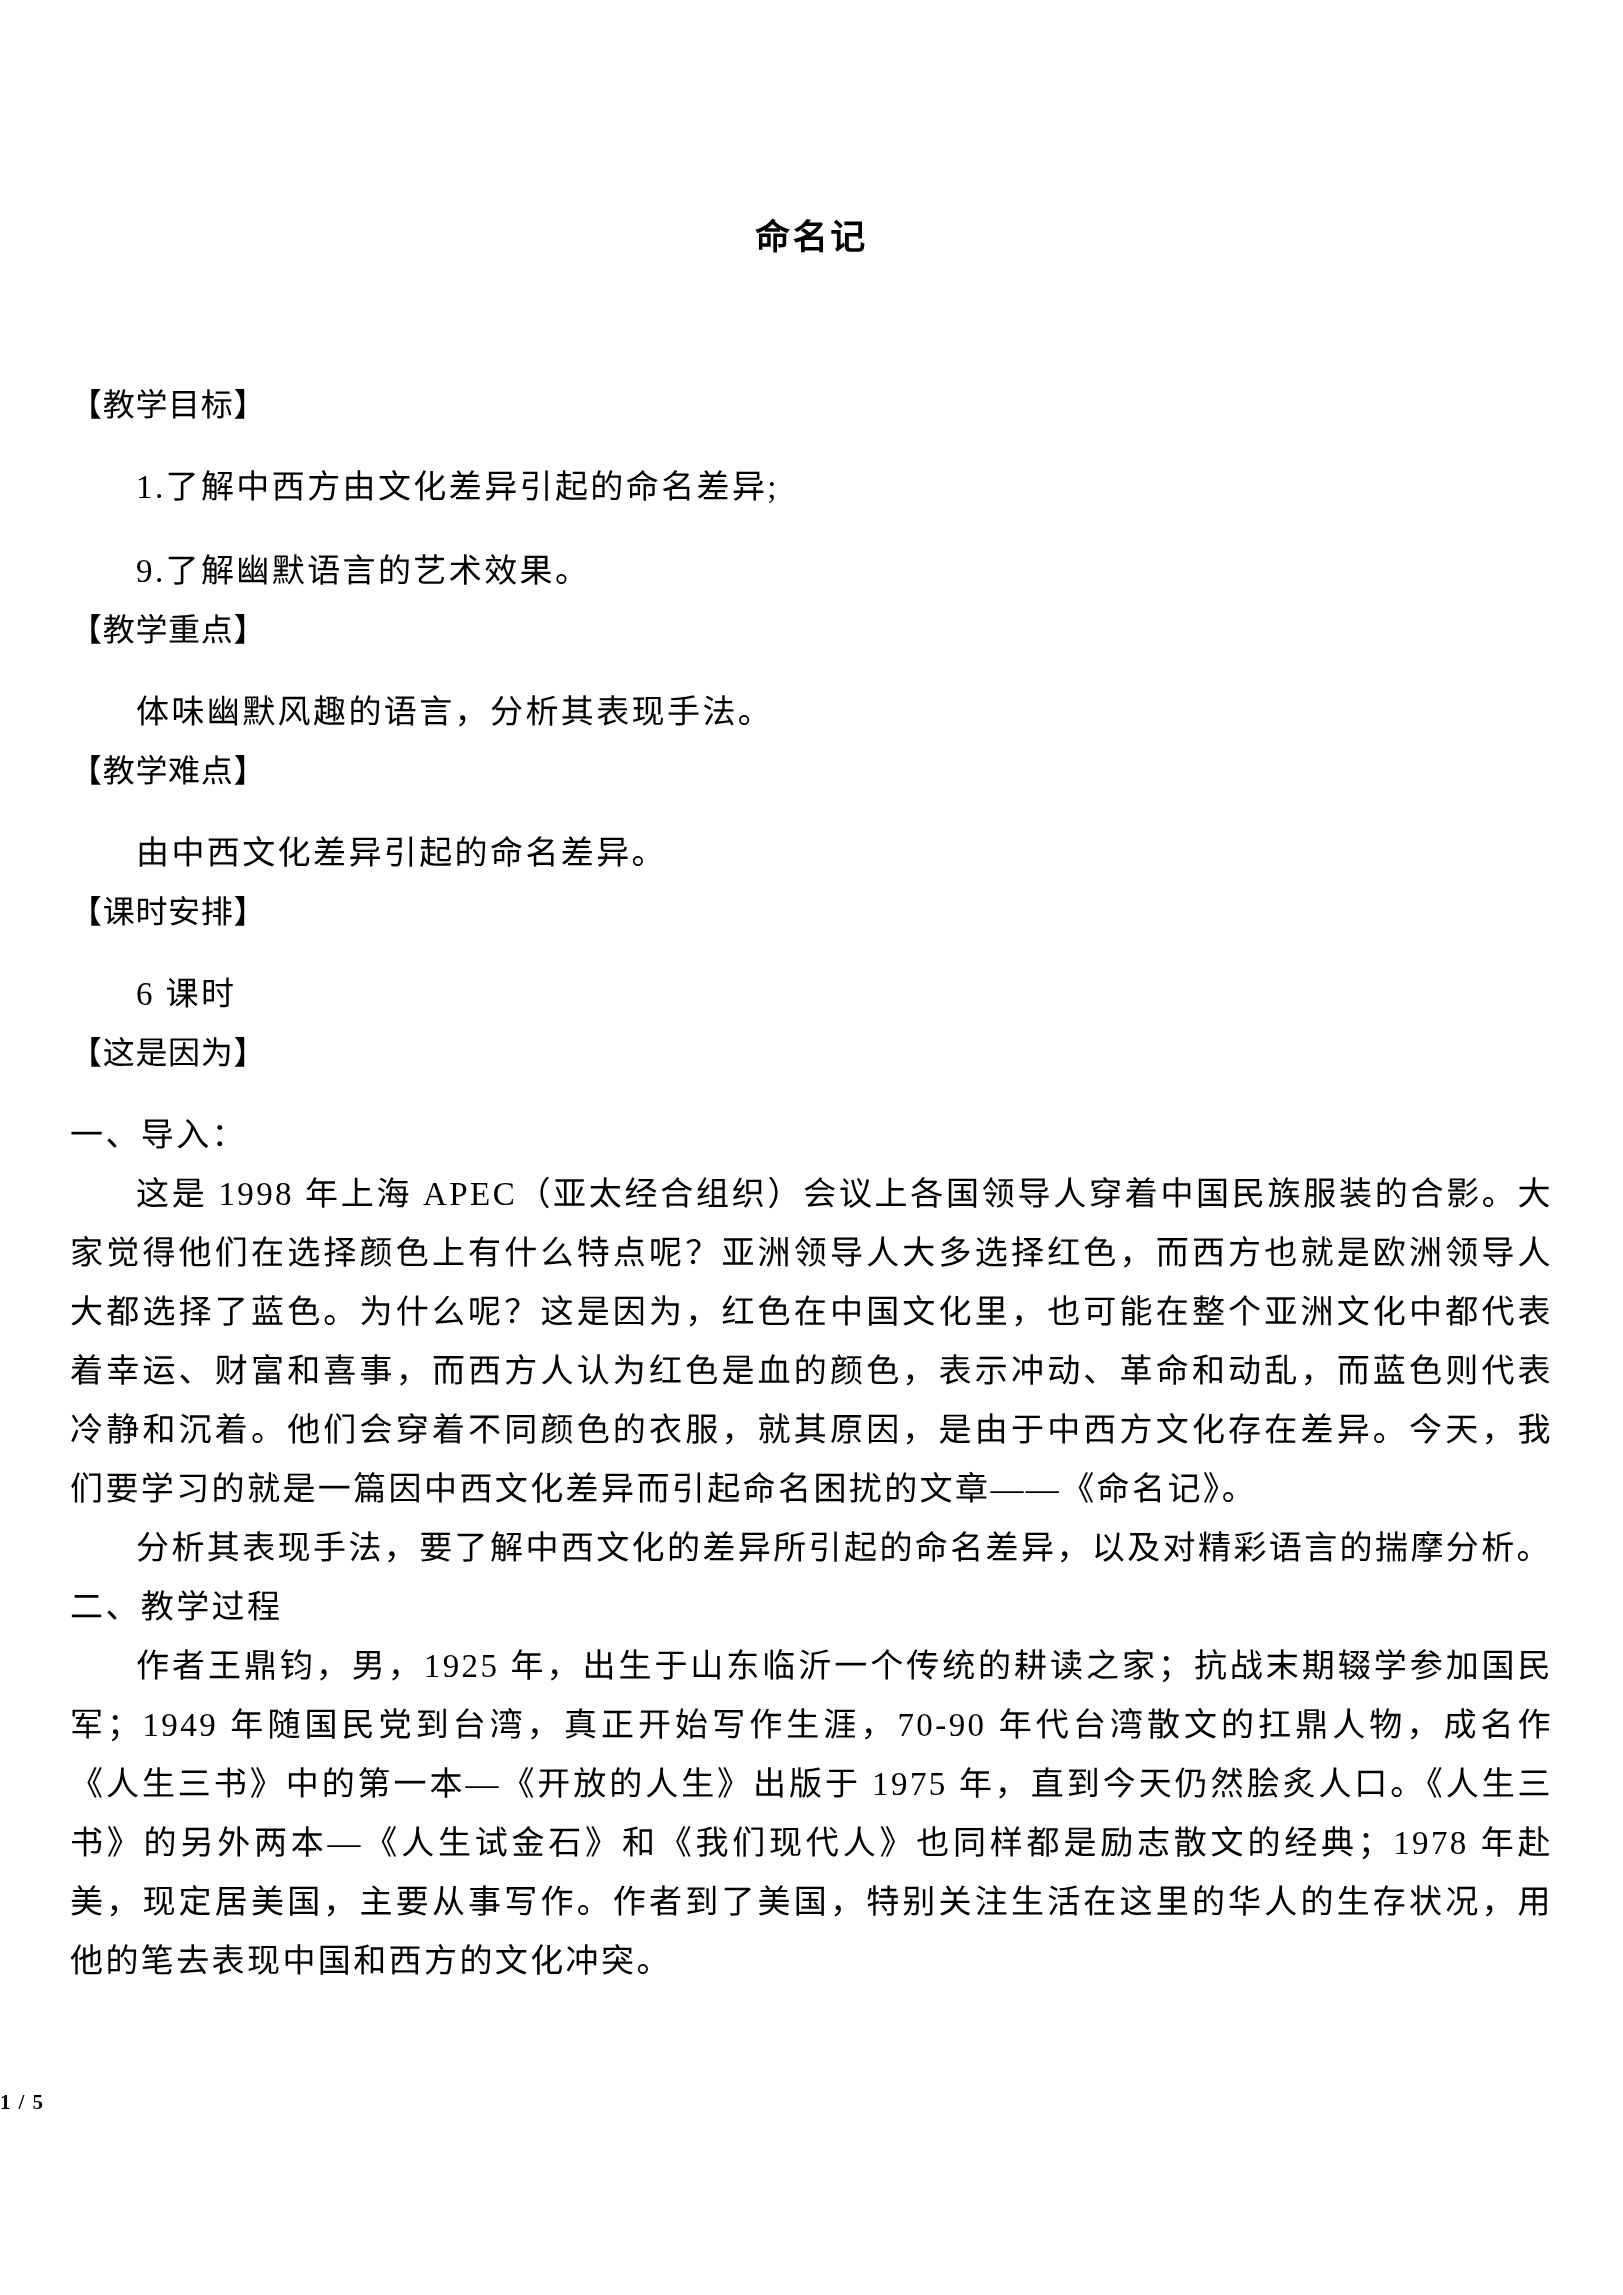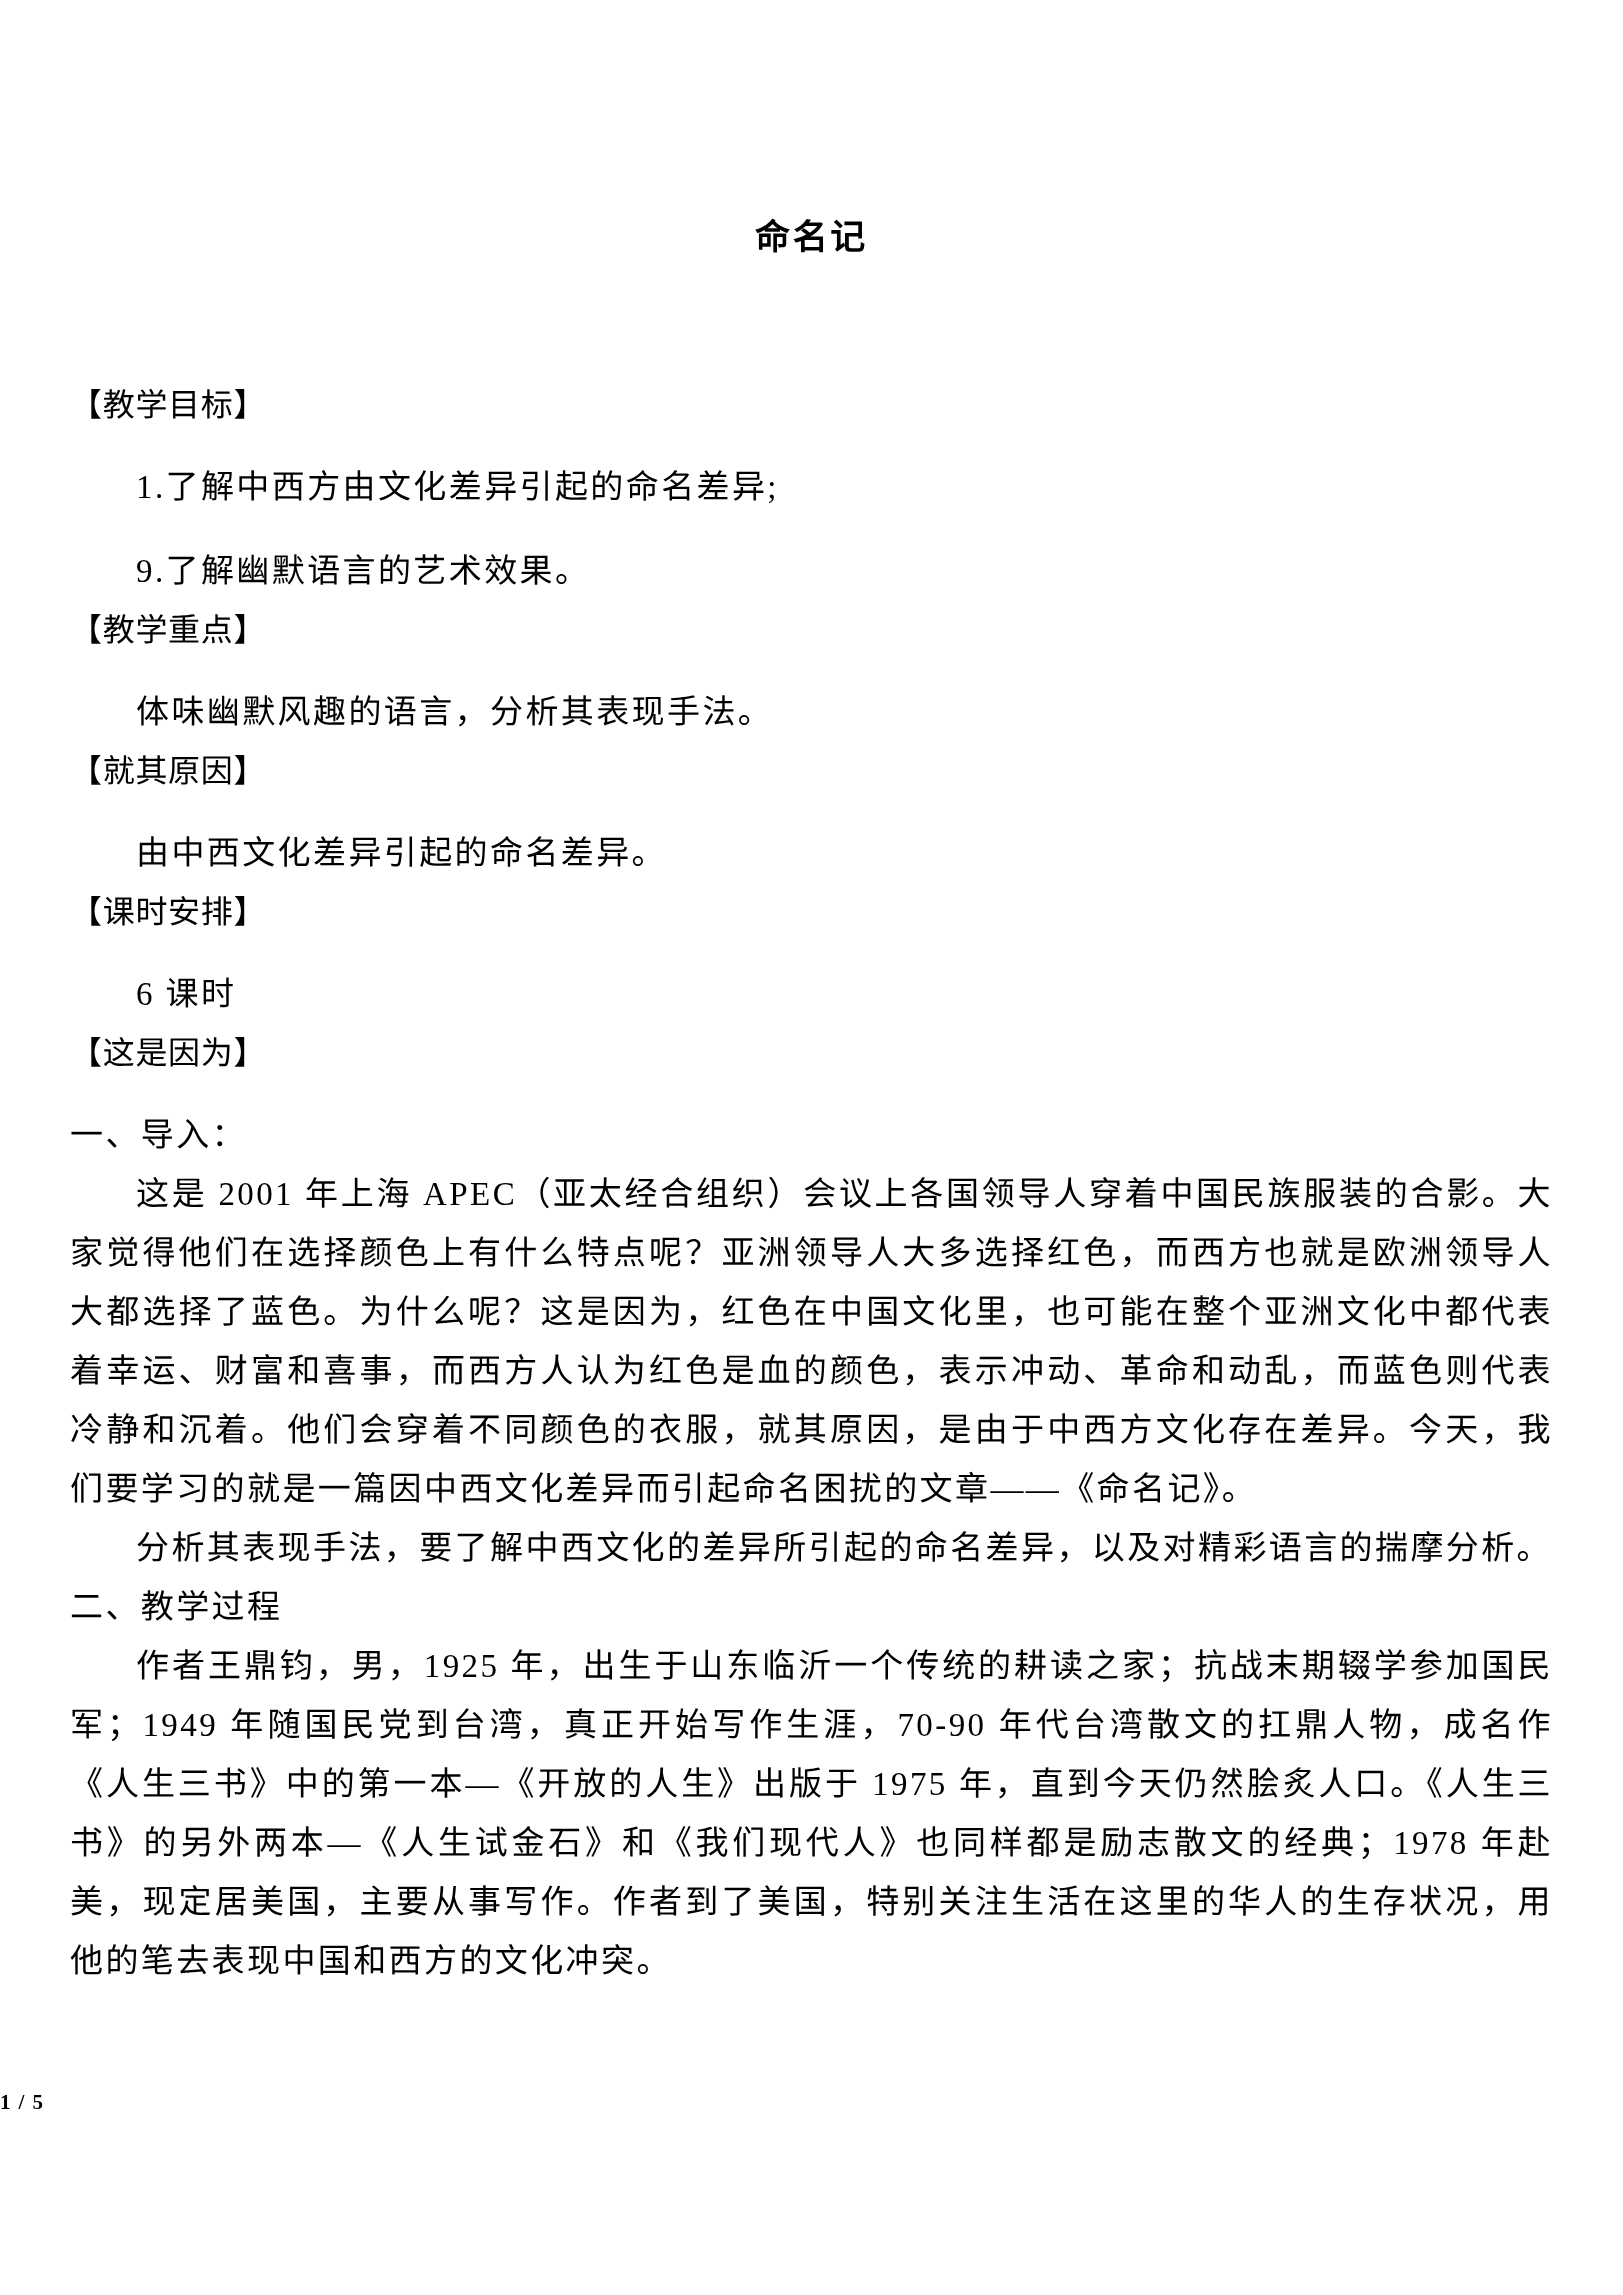--- a/index.html
+++ b/index.html
@@ -69,30 +69,30 @@
 
   <h1 class="doc-title">命名记</h1>
 
   <h2 class="sec-heading first">【教学目标】</h2>
   <p class="body indent spaced-after">1.了解中西方由文化差异引起的命名差异;</p>
   <p class="body indent">9.了解幽默语言的艺术效果。</p>
 
   <h2 class="sec-heading">【教学重点】</h2>
   <p class="body indent">体味幽默风趣的语言，分析其表现手法。</p>
 
-  <h2 class="sec-heading">【就其原因】</h2>
+  <h2 class="sec-heading">【教学难点】</h2>
   <p class="body indent">由中西文化差异引起的命名差异。</p>
 
   <h2 class="sec-heading">【课时安排】</h2>
   <p class="body indent">6 课时</p>
 
   <h2 class="sec-heading">【这是因为】</h2>
 
   <p class="body">一、导入：</p>
-  <p class="body indent">这是 2001 年上海 APEC（亚太经合组织）会议上各国领导人穿着中国民族服装的合影。大家觉得他们在选择颜色上有什么特点呢？亚洲领导人大多选择红色，而西方也就是欧洲领导人大都选择了蓝色。为什么呢？这是因为，红色在中国文化里，也可能在整个亚洲文化中都代表着幸运、财富和喜事，而西方人认为红色是血的颜色，表示冲动、革命和动乱，而蓝色则代表冷静和沉着。他们会穿着不同颜色的衣服，就其原因，是由于中西方文化存在差异。今天，我们要学习的就是一篇因中西文化差异而引起命名困扰的文章——《命名记》。</p>
+  <p class="body indent">这是 1998 年上海 APEC（亚太经合组织）会议上各国领导人穿着中国民族服装的合影。大家觉得他们在选择颜色上有什么特点呢？亚洲领导人大多选择红色，而西方也就是欧洲领导人大都选择了蓝色。为什么呢？这是因为，红色在中国文化里，也可能在整个亚洲文化中都代表着幸运、财富和喜事，而西方人认为红色是血的颜色，表示冲动、革命和动乱，而蓝色则代表冷静和沉着。他们会穿着不同颜色的衣服，就其原因，是由于中西方文化存在差异。今天，我们要学习的就是一篇因中西文化差异而引起命名困扰的文章——《命名记》。</p>
   <p class="body indent">分析其表现手法，要了解中西文化的差异所引起的命名差异，以及对精彩语言的揣摩分析。</p>
   <p class="body">二、教学过程</p>
   <p class="body indent">作者王鼎钧，男，1925 年，出生于山东临沂一个传统的耕读之家；抗战末期辍学参加国民军；1949 年随国民党到台湾，真正开始写作生涯，70-90 年代台湾散文的扛鼎人物，成名作《人生三书》中的第一本—《开放的人生》出版于 1975 年，直到今天仍然脍炙人口。《人生三书》的另外两本—《人生试金石》和《我们现代人》也同样都是励志散文的经典；1978 年赴美，现定居美国，主要从事写作。作者到了美国，特别关注生活在这里的华人的生存状况，用他的笔去表现中国和西方的文化冲突。</p>
 
   <div class="page-footer">1 / 5</div>
 
 </div>
 
 
 </body></html>

